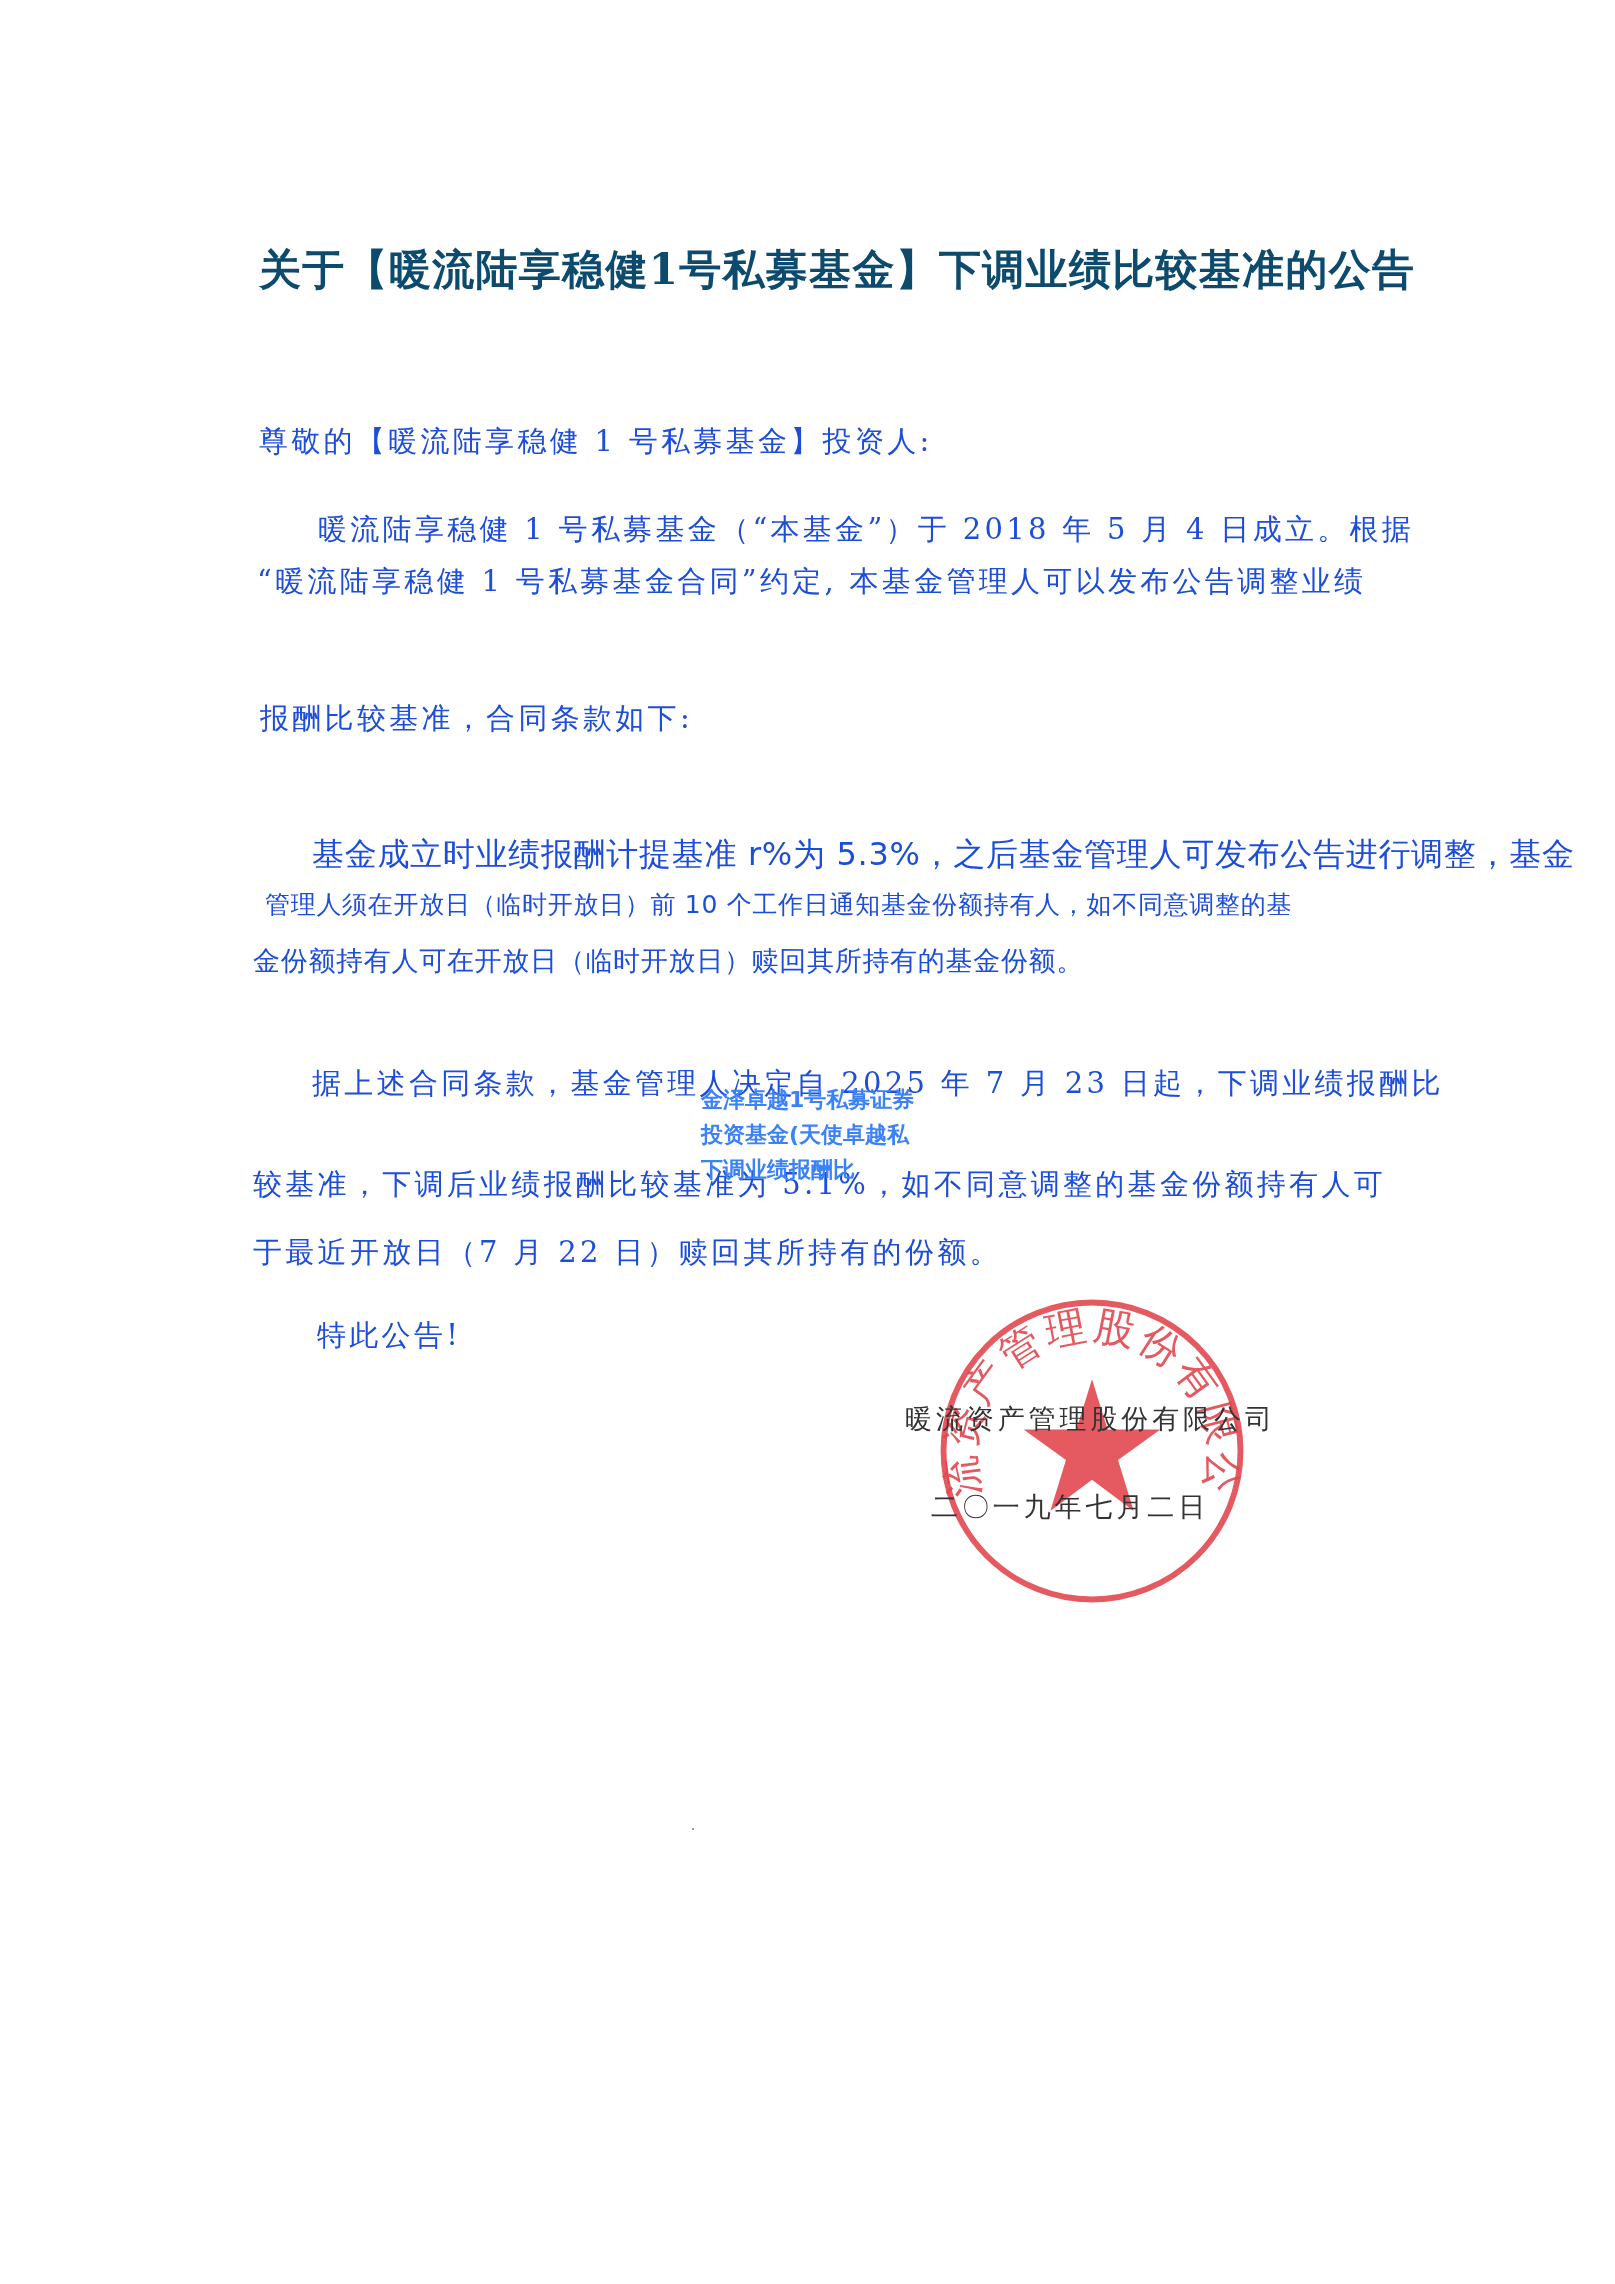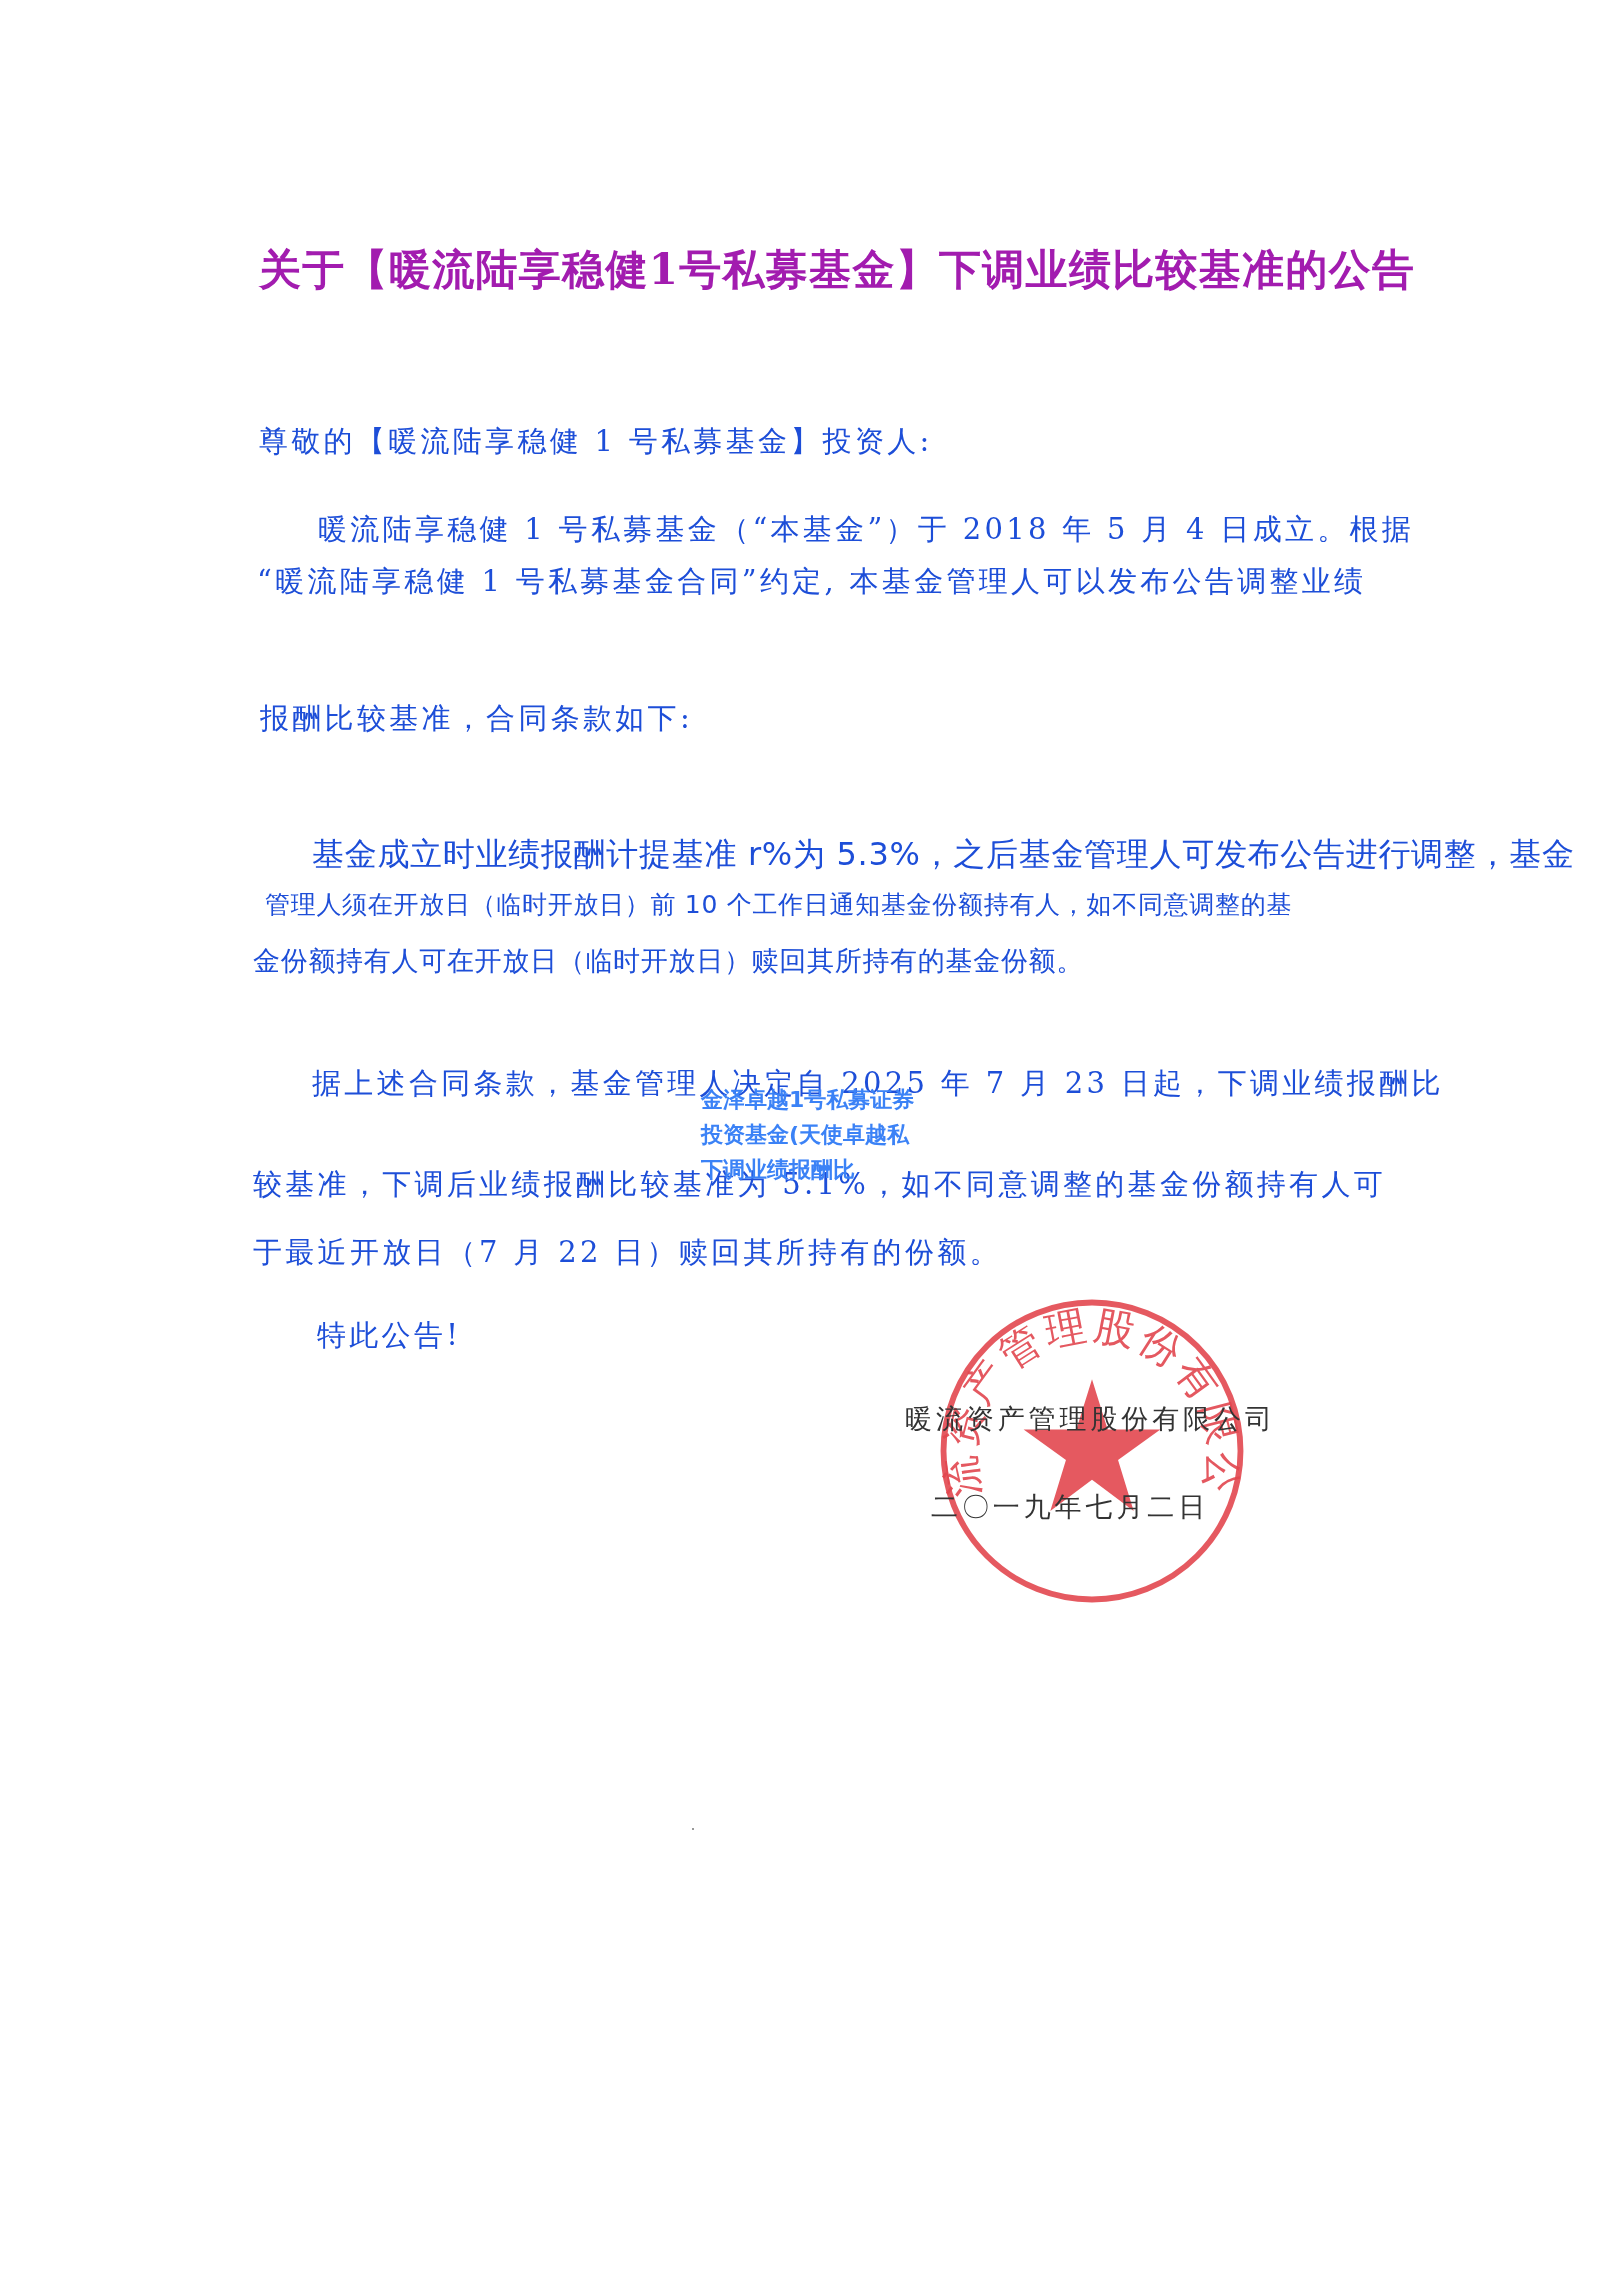--- a/index.html
+++ b/index.html
@@ -1,19 +1,19 @@
 <!DOCTYPE html>
 <html style="font-size:10.4px"><head>
 <meta charset="utf-8">
 <style>
   html, body { margin:0; padding:0; }
   body { width:1616px; height:2284px; background:#ffffff; position:relative; overflow:hidden;
          font-family:"DejaVu Serif","Liberation Serif",serif; color:#3a3a3a; }
   .abs { position:absolute; white-space:nowrap; }
-  .title { left:259px; top:242px; font-size:42px; font-weight:bold; color:#a21caf; letter-spacing:1.3px; }
+  .title { left:259px; top:242px; font-size:42px; font-weight:bold; color:#0c4a6e; letter-spacing:1.3px; }
   .body-line { font-size:29px; letter-spacing:3.3px; color:#1d4ed8; }
   .overlay { font-family:"DejaVu Sans","Liberation Sans",sans-serif; font-weight:bold; font-size:22px; color:#3b82f6; left:701px; line-height:35px; }
   .stamp { position:absolute; left:937px; top:1296px; width:310px; height:310px; }
   .sig { font-size:27px; letter-spacing:3.9px; color:#333; }
   .dot { position:absolute; left:692px; top:1828px; width:2px; height:2px; background:#777; border-radius:50%; }
 </style>
 </head>
 <body>
 
 <div class="abs title">关于【暖流陆享稳健1号私募基金】下调业绩比较基准的公告</div>

